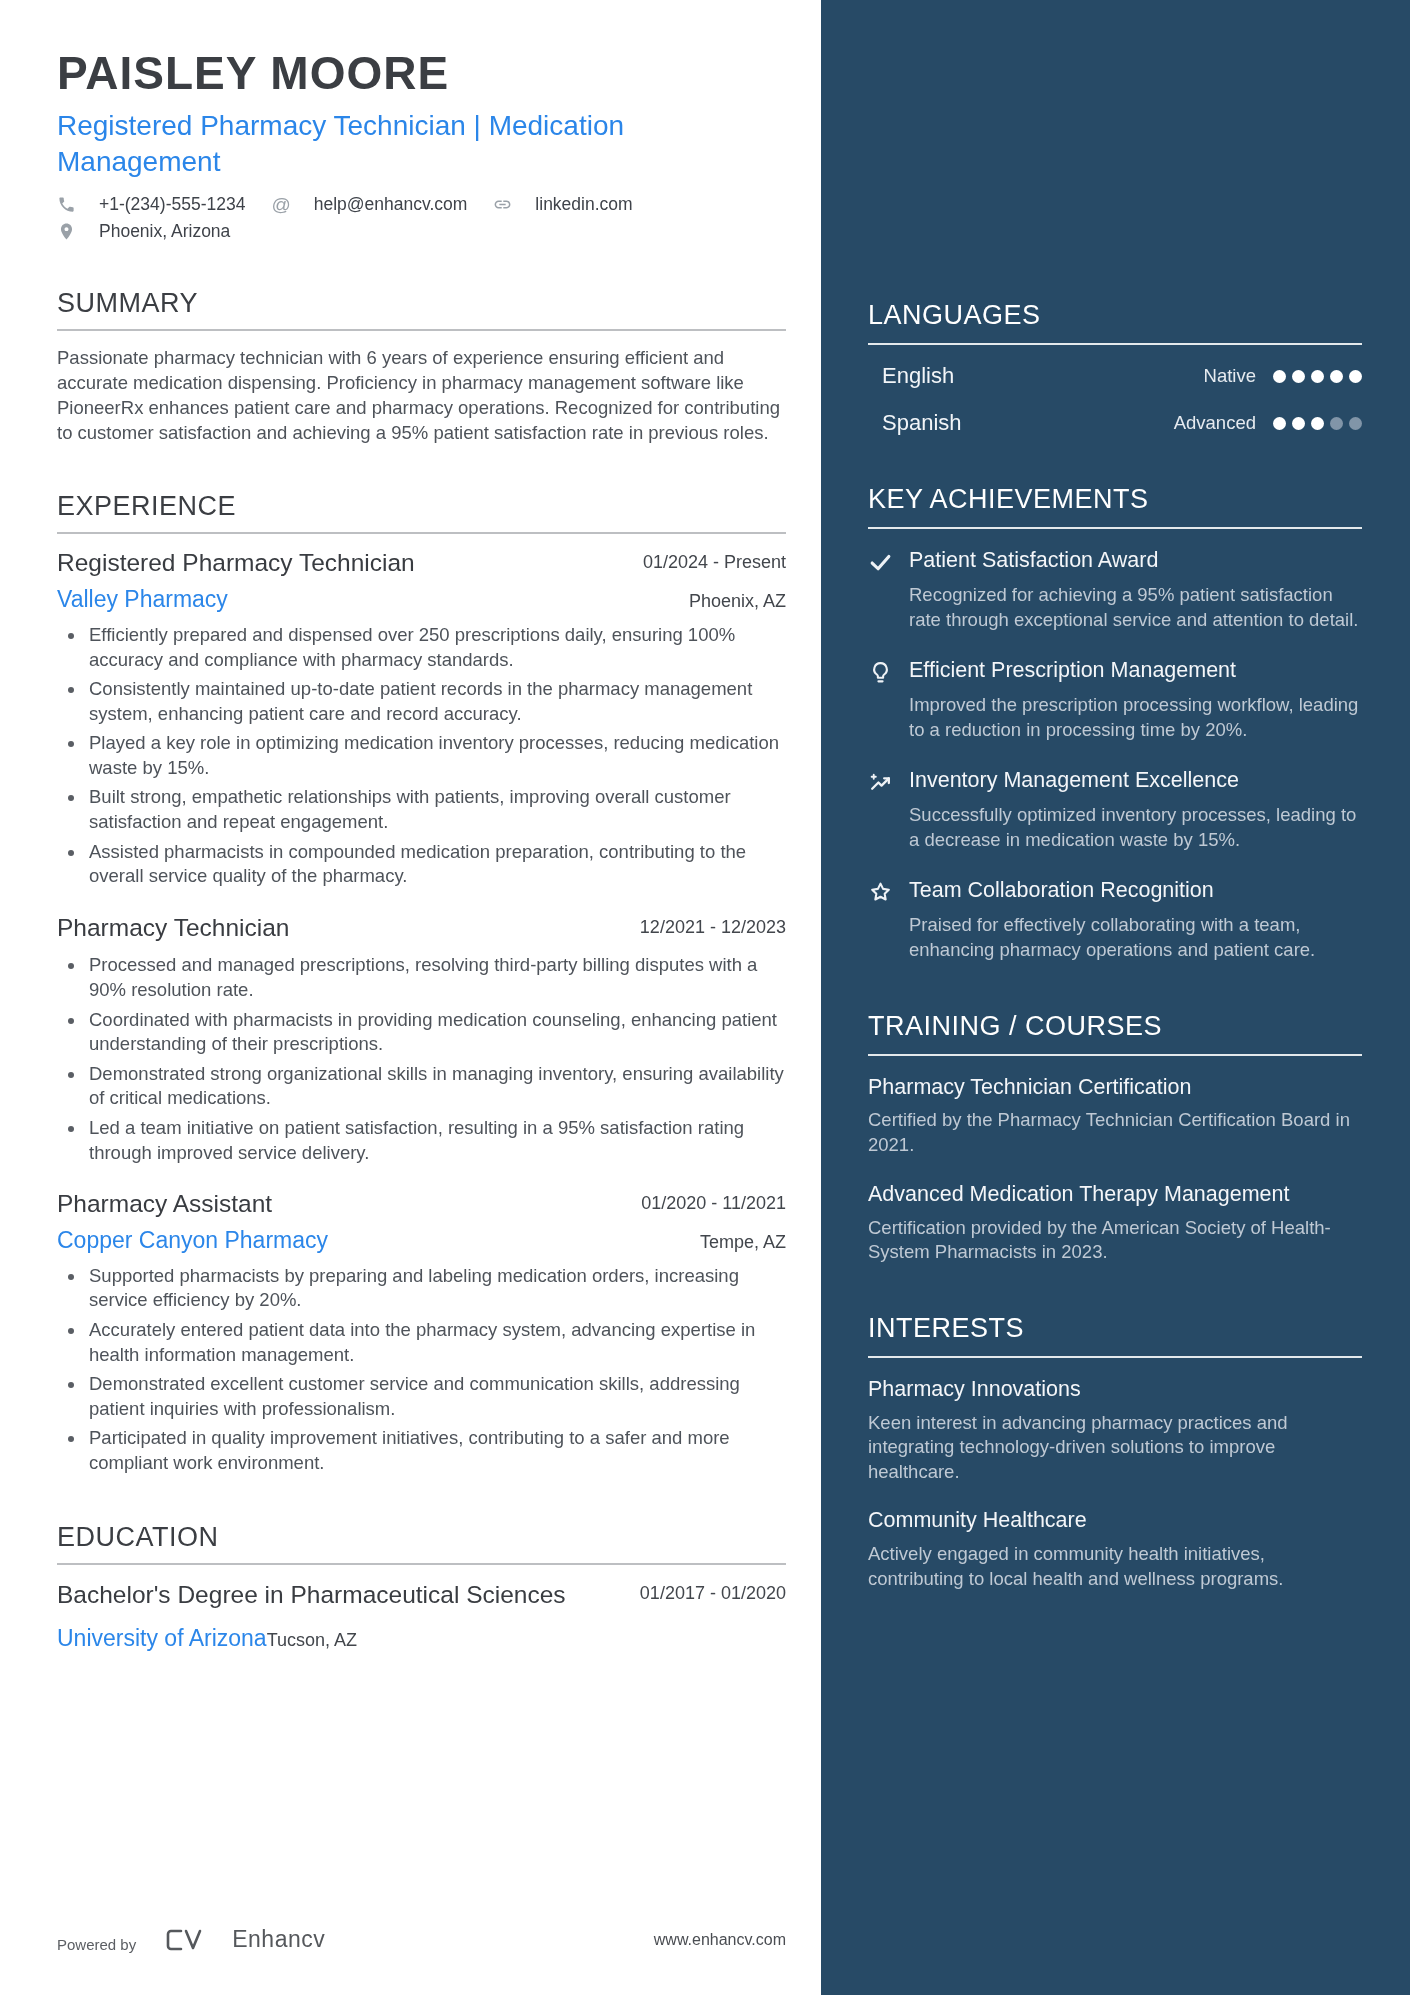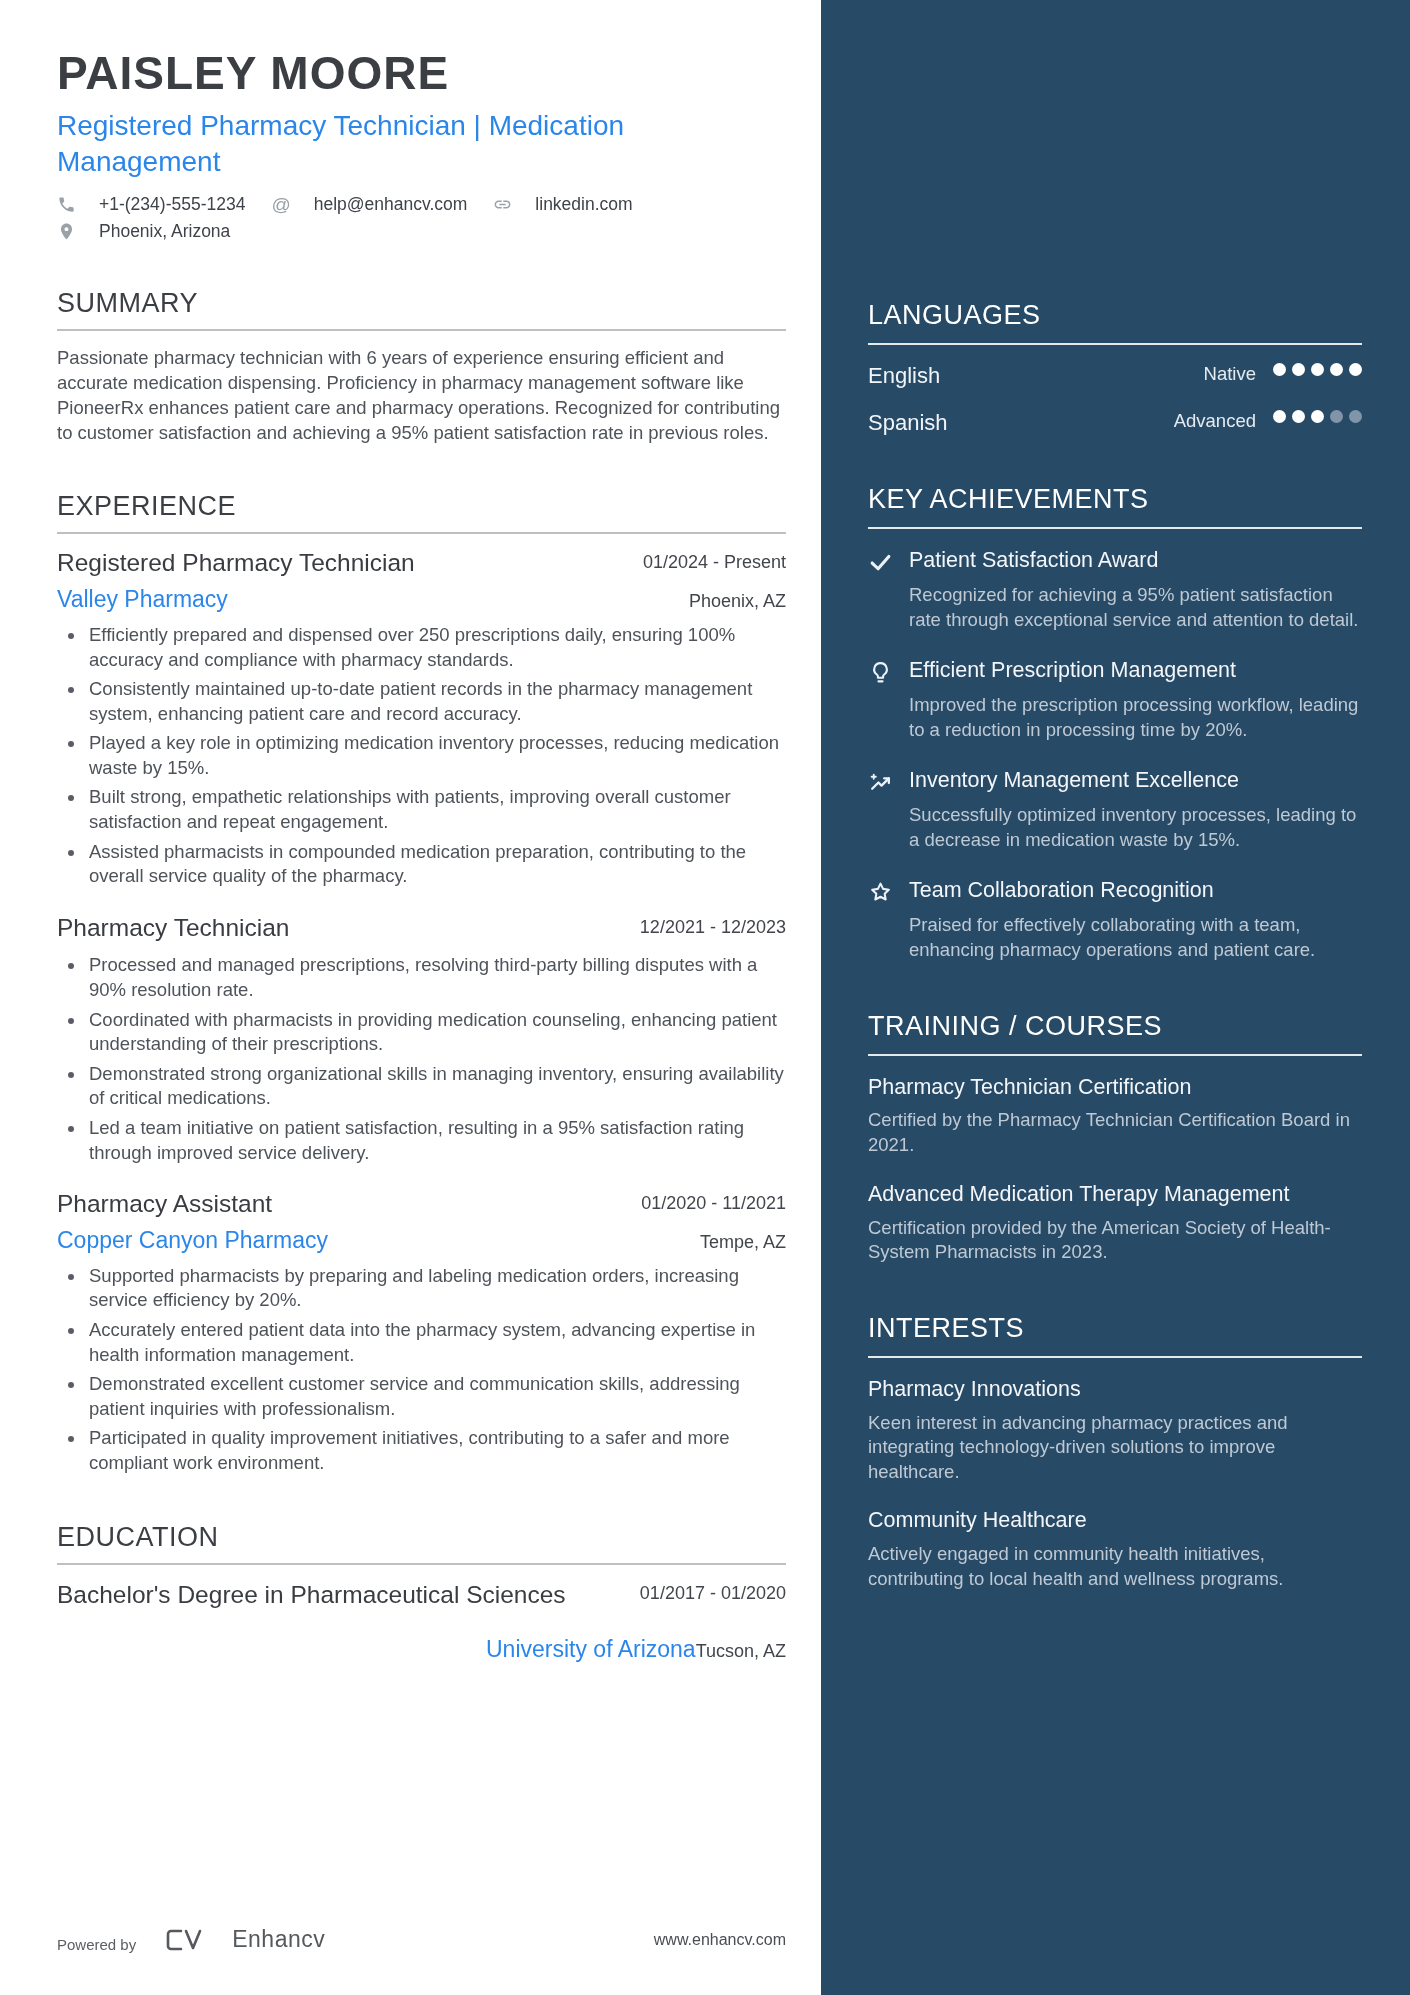--- a/index.html
+++ b/index.html
@@ -30,38 +30,38 @@
   .job-title { font-size:24.5px; font-weight:500; color:#393c41; line-height:1.25; max-width:560px; }
   .job-dates { font-size:18px; color:#42464c; white-space:nowrap; padding-top:4px; }
   .company-row { display:flex; justify-content:space-between; align-items:baseline; margin-top:7px; }
   .company { font-size:23px; color:#2b86e9; }
   .job-loc { font-size:18px; color:#42464c; white-space:nowrap; }
   ul.bullets { margin:10px 0 0; padding-left:29px; }
   ul.bullets li { font-size:18.5px; line-height:1.33; color:#4e535a; margin-bottom:5px; padding-left:3px; }
   ul.bullets li::marker { color:#5a5e64; }
 
   .edu-degree { font-size:24.5px; font-weight:500; color:#393c41; line-height:1.28; max-width:560px; }
-  .school-row { display:flex; justify-content:flex-end; align-items:baseline; margin-top:26px; }
+  .school-row { display:flex; justify-content:flex-start; align-items:baseline; margin-top:15px; }
   .school { font-size:23px; color:#2b86e9; }
 
   .footer { position:absolute; left:57px; right:35px; bottom:42px; display:flex; justify-content:space-between; align-items:center; }
   .powered { display:flex; align-items:flex-end; gap:26px; }
   .powered-label { font-size:15px; color:#5b5e63; }
   .brand-logo svg { display:block; }
   .brand-name { font-size:23px; color:#55585c; letter-spacing:.5px; }
   .footer-site { font-size:16px; color:#4a4d52; }
 
   
   .sidebar { flex:1; background:#274a66; padding:0 48px 16px 47px; color:#ffffff; }
   .side-section { margin-top:48px; }
   .side-section.first { margin-top:300px; }
   .side-head { font-size:27px; font-weight:500; color:#ffffff; letter-spacing:.5px; }
   .side-rule { border-bottom:2px solid rgba(255,255,255,.88); margin:12px 0 18px; }
 
-  .lang-row { display:flex; align-items:flex-start; margin-bottom:21px; }
+  .lang-row { display:flex; align-items:center; margin-bottom:21px;margin-left:14px; }
   .lang-name { flex:1; font-size:22px; color:#f2f5f8; }
   .lang-level { font-size:18.5px; color:#e6ebf0; margin-right:17px; }
   .dots { display:flex; gap:6px; align-items:center; }
   .dot { width:13px; height:13px; border-radius:50%; background:#8195a8; }
   .dot.filled { background:#ffffff; }
 
   .ach { display:flex; margin-bottom:25px; }
   .ach-icon { width:41px; flex:none; padding-top:3px; }
   .ach-icon svg { width:25px; height:25px; }
   .ach-title { font-size:21.5px; color:#f4f6f9; line-height:1.3; }

